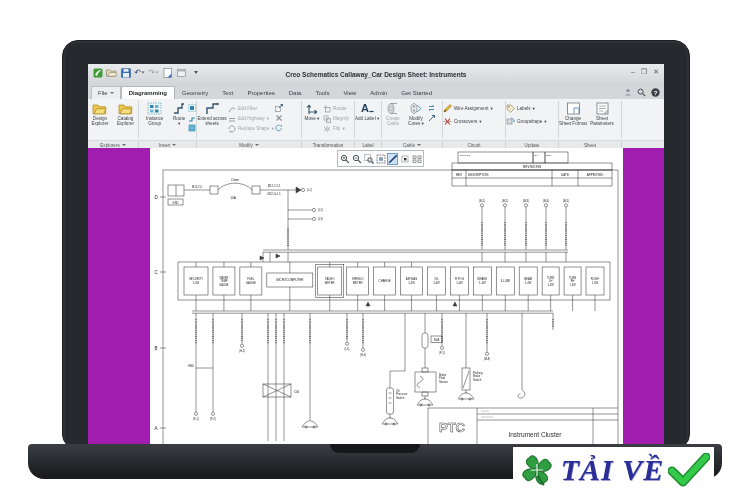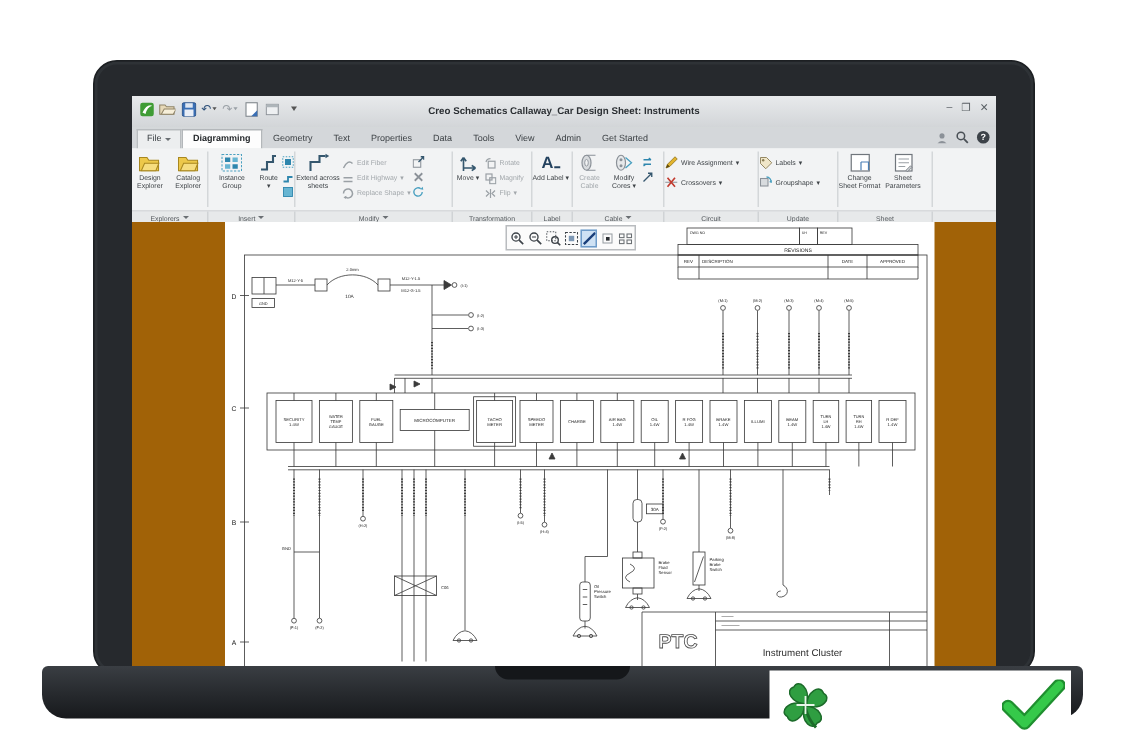--- a/index.html
+++ b/index.html
@@ -40,21 +40,21 @@
   .srow.dis,.blabel.dis{color:#a2a7ab;}
   .minicol{display:flex;flex-direction:column;gap:2px;padding-top:3px;}
   .grouplabels{position:absolute;left:0;top:76px;width:576px;height:8px;background:#e7e9ea;
                border-top:1px solid #d8dadc;border-bottom:1px solid #c6c9cc;display:flex;font-size:4.6px;color:#54595d;}
   .glabel{display:flex;align-items:center;justify-content:center;gap:2px;border-right:1px solid #d0d3d5;}
   .caret2{width:0;height:0;border-left:2px solid transparent;border-right:2px solid transparent;border-top:2.5px solid #6a6f73;}
   
   .w0{width:50px}.w1{width:57px}.w2{width:104px}.w3{width:52px}.w4{width:26px}
   .w5{width:60px}.w6{width:62px}.w7{width:52px}.w8{width:62px}
   
-  .canvas{position:absolute;left:0;top:84px;width:639px;height:296px;background:#a16207;}
+  .canvas{position:absolute;left:0;top:84px;width:639px;height:296px;background:#a21caf;}
   .paper{position:absolute;left:62px;top:0;width:473px;height:296px;background:#ffffff;}
   .ztoolbar{position:absolute;left:249px;top:2px;height:15px;background:#fbfbfb;border:1px solid #b9bcbf;
             display:flex;align-items:center;padding:0 1px;gap:1px;z-index:5;}
   .zbtn{width:11px;height:12px;display:flex;align-items:center;justify-content:center;}
   .zbtn.sel{background:#cfe2f4;border:1px solid #6f9cc9;box-sizing:border-box;}
   svg text{font-family:"Liberation Sans",sans-serif;}
   
   .badge{position:absolute;left:513px;top:447px;width:201px;height:45px;background:#ffffff;
          display:flex;align-items:center;justify-content:space-between;padding:0 4px;box-sizing:border-box;z-index:20;}
   .badge-text{font-family:"Liberation Serif",serif;font-weight:bold;font-style:italic;
@@ -744,17 +744,18 @@
   <svg width="40" height="40" viewBox="0 0 40 40">
     <g fill="#2f9e41" stroke="#1c6b2a" stroke-width="1">
       <path d="M20,19 C14,9 4,11 6,17 C3,23 13,26 20,19 Z" transform="rotate(45 20 20)"></path>
       <path d="M20,19 C14,9 4,11 6,17 C3,23 13,26 20,19 Z" transform="rotate(135 20 20)"></path>
       <path d="M20,19 C14,9 4,11 6,17 C3,23 13,26 20,19 Z" transform="rotate(225 20 20)"></path>
       <path d="M20,19 C14,9 4,11 6,17 C3,23 13,26 20,19 Z" transform="rotate(315 20 20)"></path>
     </g>
     <path d="M20,22 Q22,30 27,35" fill="none" stroke="#1c6b2a" stroke-width="2"></path>
     <path d="M20,14 v12 M14,20 h12" stroke="#e9f5ea" stroke-width="1.2"></path>
   </svg>
+  <span class="badge-text">TẢI VỀ</span>
   <svg width="42" height="34" viewBox="0 0 42 34">
     <path d="M4,18 L15,29 L38,4" fill="none" stroke="#1f8f2f" stroke-width="9" stroke-linecap="round" stroke-linejoin="round"></path>
     <path d="M4,18 L15,29 L38,4" fill="none" stroke="#35c94a" stroke-width="6" stroke-linecap="round" stroke-linejoin="round"></path>
   </svg>
 </div>
 
 </body></html>

